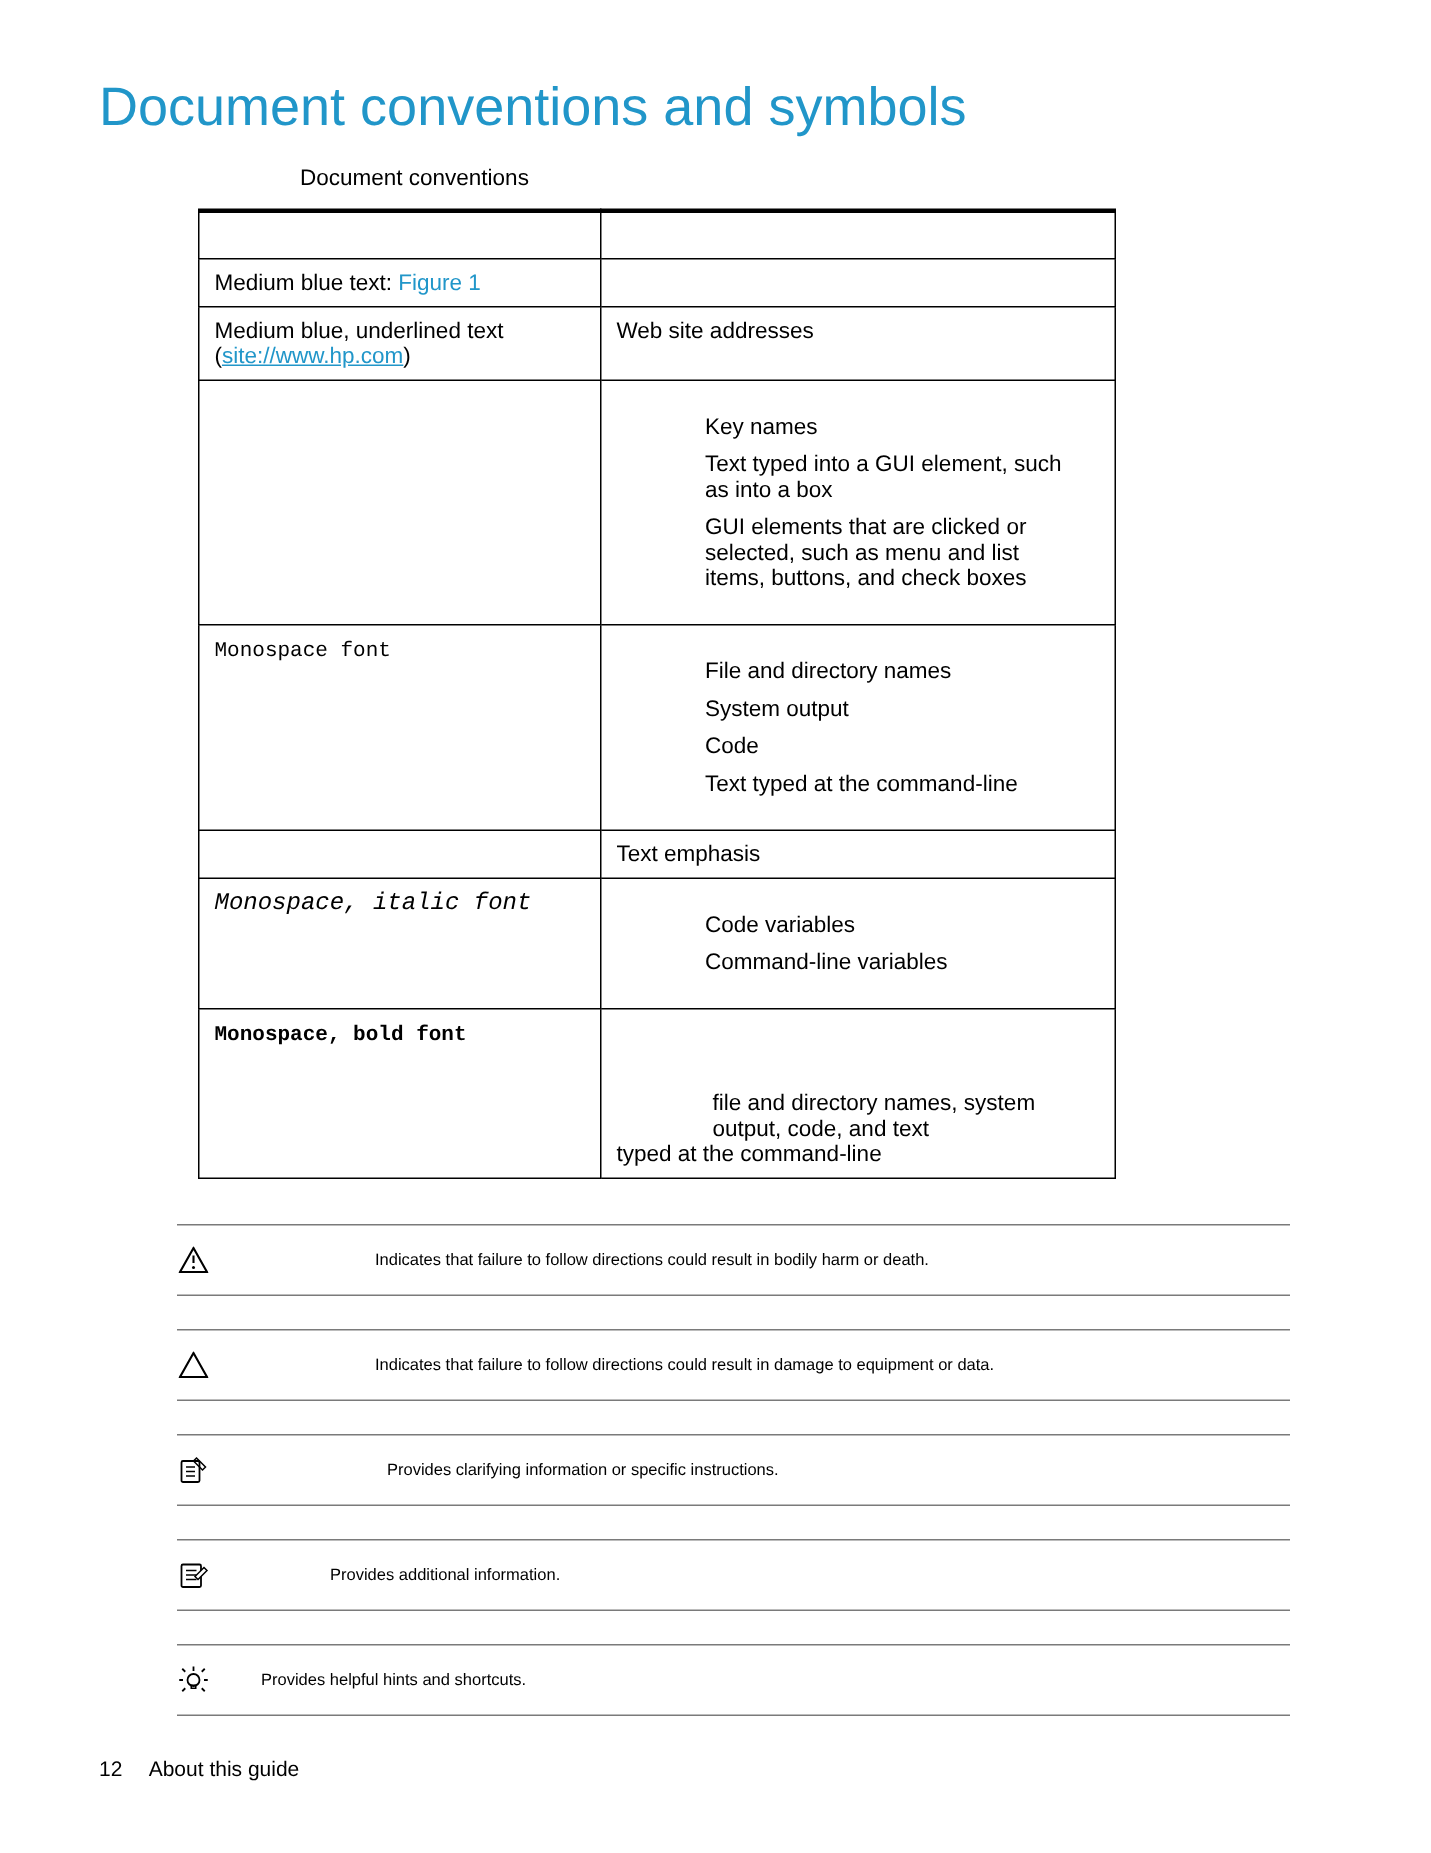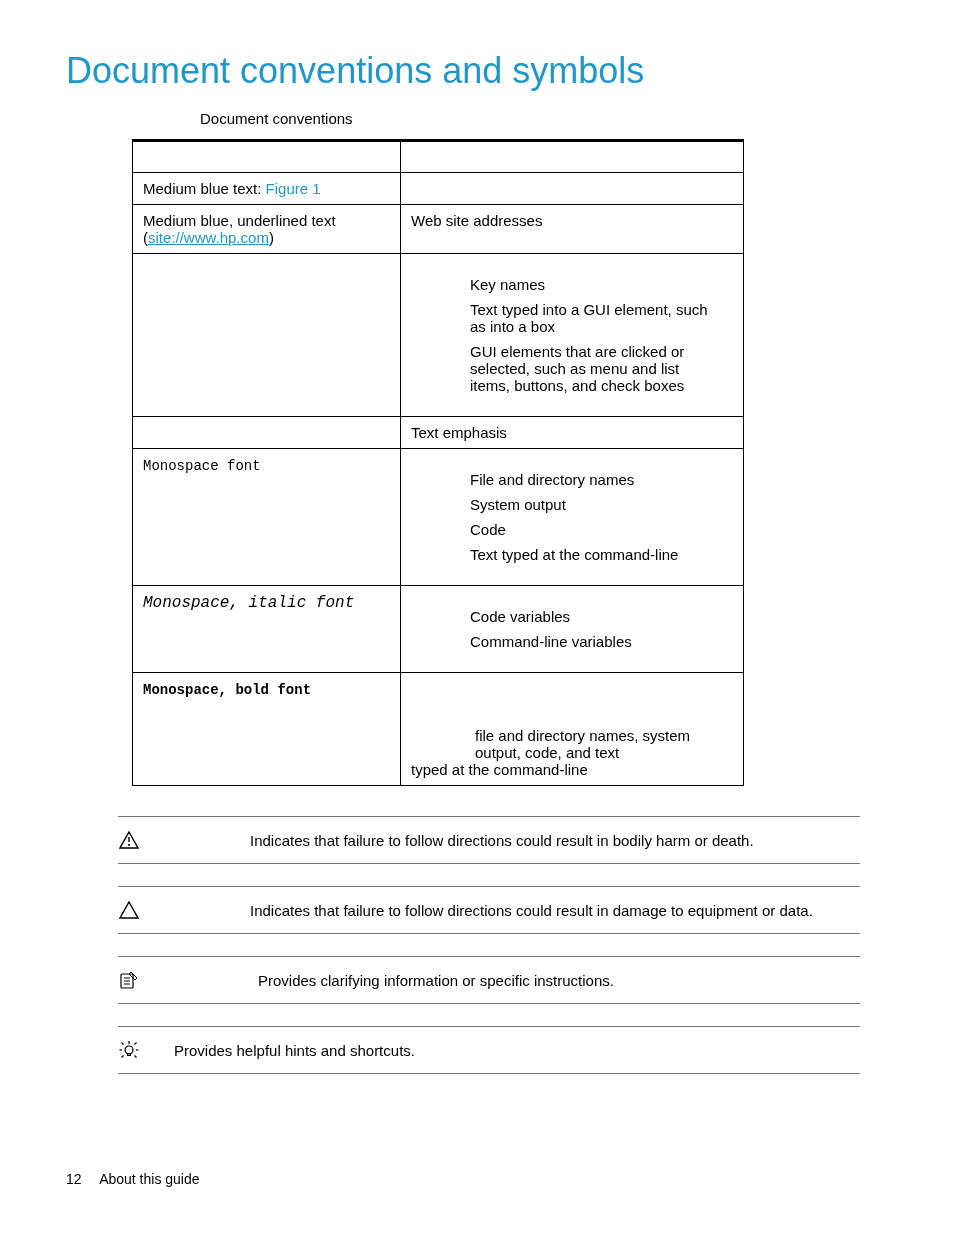--- a/index.html
+++ b/index.html
@@ -64,21 +64,21 @@
     margin: 30px 0 0 52px;
     width: 742px;
   }
   .symbol-row {
     border-top: 1px solid #7a7a7a;
     border-bottom: 1px solid #7a7a7a;
     padding: 12px 0;
     display: flex;
     align-items: center;
     margin-bottom: 22px;
-    font-size: 15px;
+    font-size: 11px;
   }
   .symbol-icon {
     width: 22px;
     height: 22px;
     flex: 0 0 22px;
     margin-right: 30px;
     display: flex;
     align-items: center;
     justify-content: center;
   }
@@ -131,35 +131,35 @@
         <td></td>
         <td>
           <ul class="cell-list">
             <li>Key names</li>
             <li>Text typed into a GUI element, such as into a box</li>
             <li>GUI elements that are clicked or selected, such as menu and list items, buttons, and check boxes</li>
           </ul>
         </td>
       </tr>
       <tr>
-        <td></td>
-        <td>Text emphasis</td>
-      </tr>
-      <tr>
         <td><span class="mono">Monospace font</span></td>
         <td>
           <ul class="cell-list">
             <li>File and directory names</li>
             <li>System output</li>
             <li>Code</li>
             <li>Text typed at the command-line</li>
           </ul>
         </td>
       </tr>
       <tr>
+        <td></td>
+        <td>Text emphasis</td>
+      </tr>
+      <tr>
         <td><span class="mono-italic">Monospace, italic font</span></td>
         <td>
           <ul class="cell-list">
             <li>Code variables</li>
             <li>Command-line variables</li>
           </ul>
         </td>
       </tr>
       <tr class="last-row">
         <td><span class="mono-bold">Monospace, bold font</span></td>
@@ -199,20 +199,32 @@
             <rect x="2" y="4" width="12" height="14" rx="1" fill="none" stroke="#000" stroke-width="1.2"></rect>
             <line x1="5" y1="8" x2="11" y2="8" stroke="#000" stroke-width="1"></line>
             <line x1="5" y1="11" x2="11" y2="11" stroke="#000" stroke-width="1"></line>
             <line x1="5" y1="14" x2="11" y2="14" stroke="#000" stroke-width="1"></line>
             <path d="M12 2 L18 8 L16 10 L10 4 Z" fill="none" stroke="#000" stroke-width="1"></path>
           </svg>
       </div>
       <div class="symbol-text" style="padding-left:88px;">Provides clarifying information or specific instructions.</div>
     </div>
 
+    <div class="symbol-row">
+      <div class="symbol-icon">
+        <svg width="20" height="20" viewBox="0 0 20 20">
+            <rect x="2" y="3" width="13" height="15" rx="1" fill="none" stroke="#000" stroke-width="1.2"></rect>
+            <line x1="5" y1="7" x2="12" y2="7" stroke="#000" stroke-width="1"></line>
+            <line x1="5" y1="10" x2="12" y2="10" stroke="#000" stroke-width="1"></line>
+            <line x1="5" y1="13" x2="12" y2="13" stroke="#000" stroke-width="1"></line>
+            <path d="M13 13 L19 7 L17 5 L11 11 Z" fill="#fff" stroke="#000" stroke-width="1"></path>
+          </svg>
+      </div>
+      <div class="symbol-text" style="padding-left:50px;">Provides additional information.</div>
+    </div>
 
     <div class="symbol-row">
       <div class="symbol-icon">
         <svg width="20" height="20" viewBox="0 0 20 20">
           <circle cx="10" cy="10" r="4" fill="none" stroke="#000" stroke-width="1.2"></circle>
           <rect x="8.5" y="13.5" width="3" height="2" fill="none" stroke="#000" stroke-width="1"></rect>
           <line x1="10" y1="1" x2="10" y2="4" stroke="#000" stroke-width="1.2"></line>
           <line x1="3" y1="10" x2="0.5" y2="10" stroke="#000" stroke-width="1.2"></line>
           <line x1="17" y1="10" x2="19.5" y2="10" stroke="#000" stroke-width="1.2"></line>
           <line x1="4.5" y1="4.5" x2="2.5" y2="2.5" stroke="#000" stroke-width="1.2"></line>

